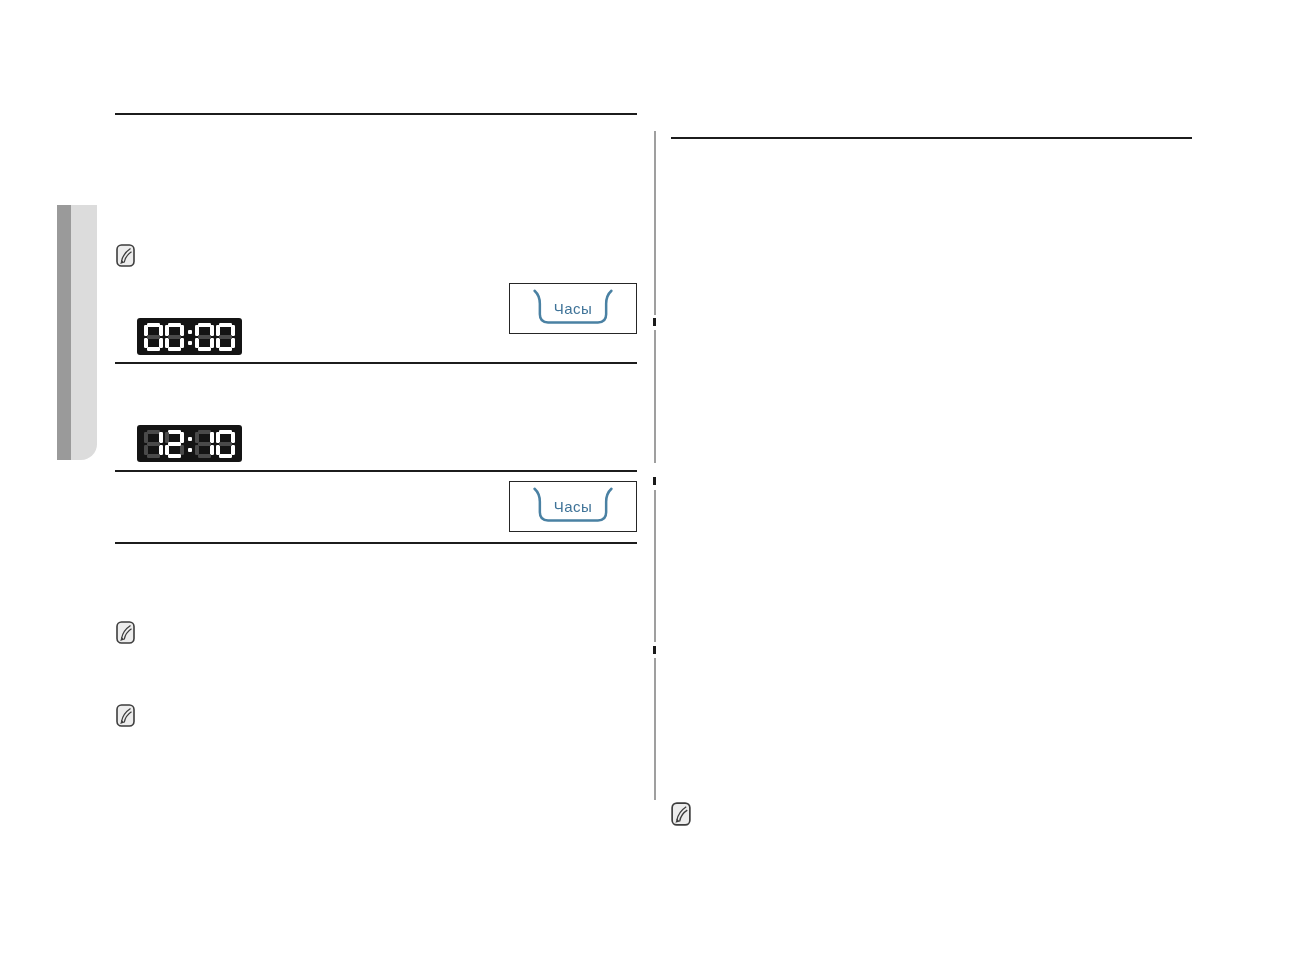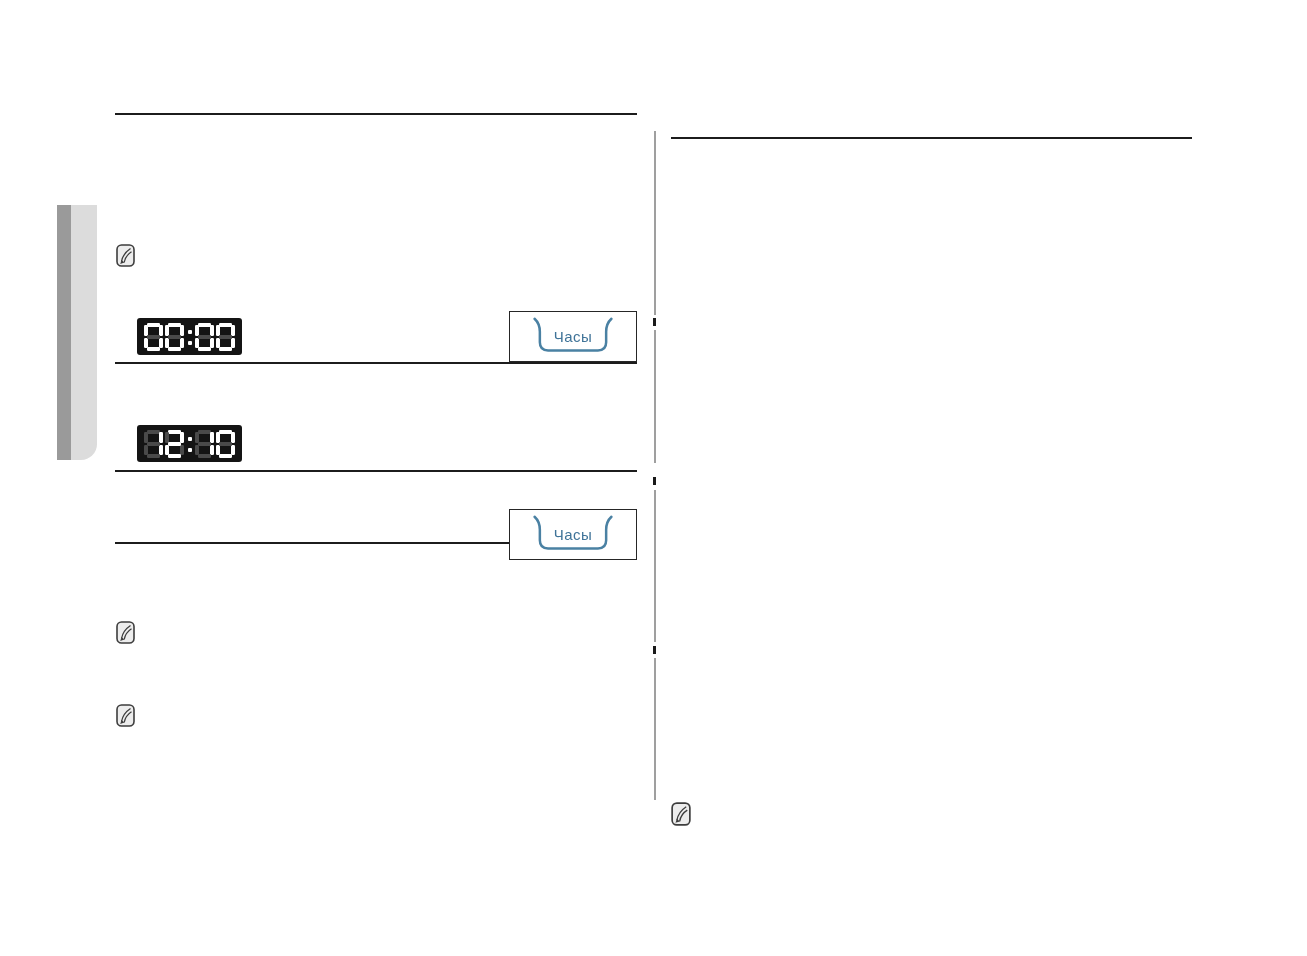--- a/index.html
+++ b/index.html
@@ -32,21 +32,21 @@
   .seg.h{height:4px;left:3px;right:3px;}
   .seg.v{width:4px;height:10.5px;}
   .seg.a{top:0;} .seg.g{top:12px;} .seg.d{top:24px;}
   .seg.f{left:0;top:2.5px;} .seg.b{right:0;top:2.5px;}
   .seg.e{left:0;top:15px;} .seg.c{right:0;top:15px;}
   .colon{position:relative;width:7px;height:28px;flex:0 0 auto;}
   .colon i{position:absolute;left:1.5px;width:4px;height:4px;background:var(--seg-on,#fff);border-radius:1px;}
   .colon i.t{top:7.5px;} .colon i.b{top:18.5px;}
 
   
-  .btn-box{position:absolute;width:128px;height:51px;border:1px solid #262626;background:#fff;box-sizing:border-box;margin-top:28px;}
+  .btn-box{position:absolute;width:128px;height:51px;border:1px solid #262626;background:#fff;box-sizing:border-box;}
   .btn-box svg{position:absolute;left:0;top:0;width:100%;height:100%;}
   .btn-label{position:absolute;left:0;right:0;top:50%;transform:translateY(-54%);
              text-align:center;font-size:15px;letter-spacing:.5px;color:var(--accent,#3f7398);}
 </style>
 </head>
 <body>
 
 <div class="page">
 
   <div class="tab-dark"></div>

